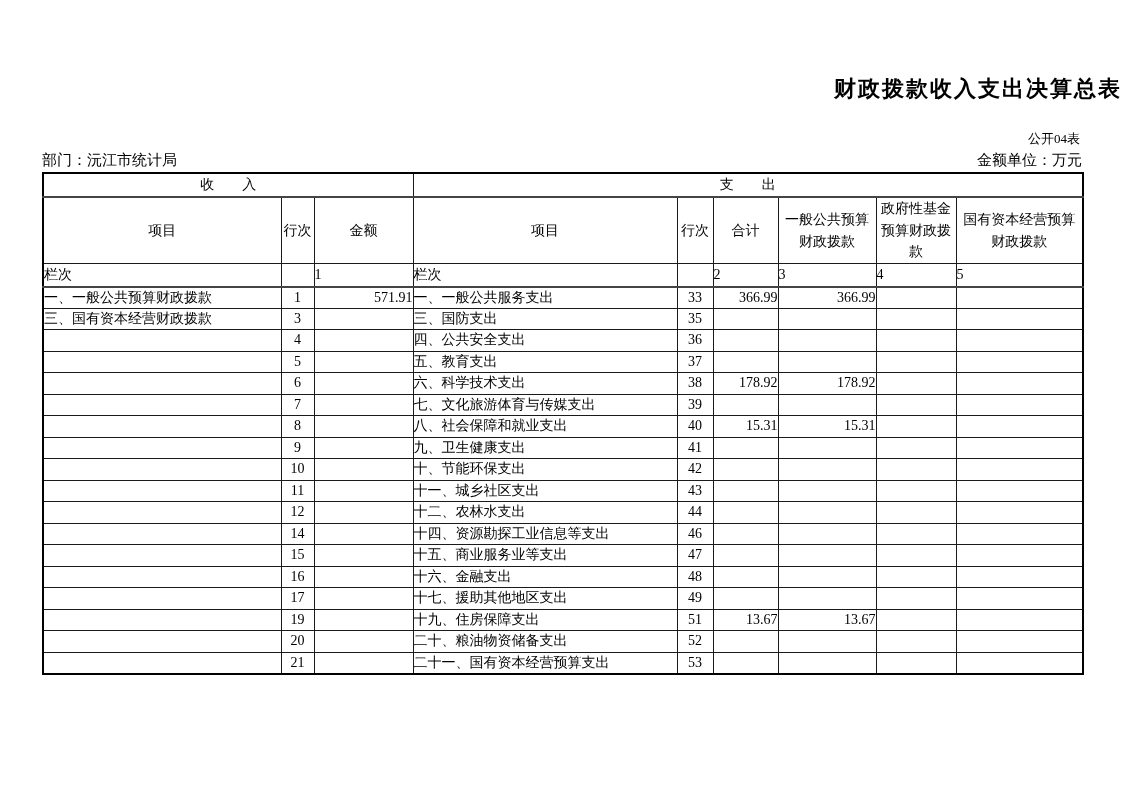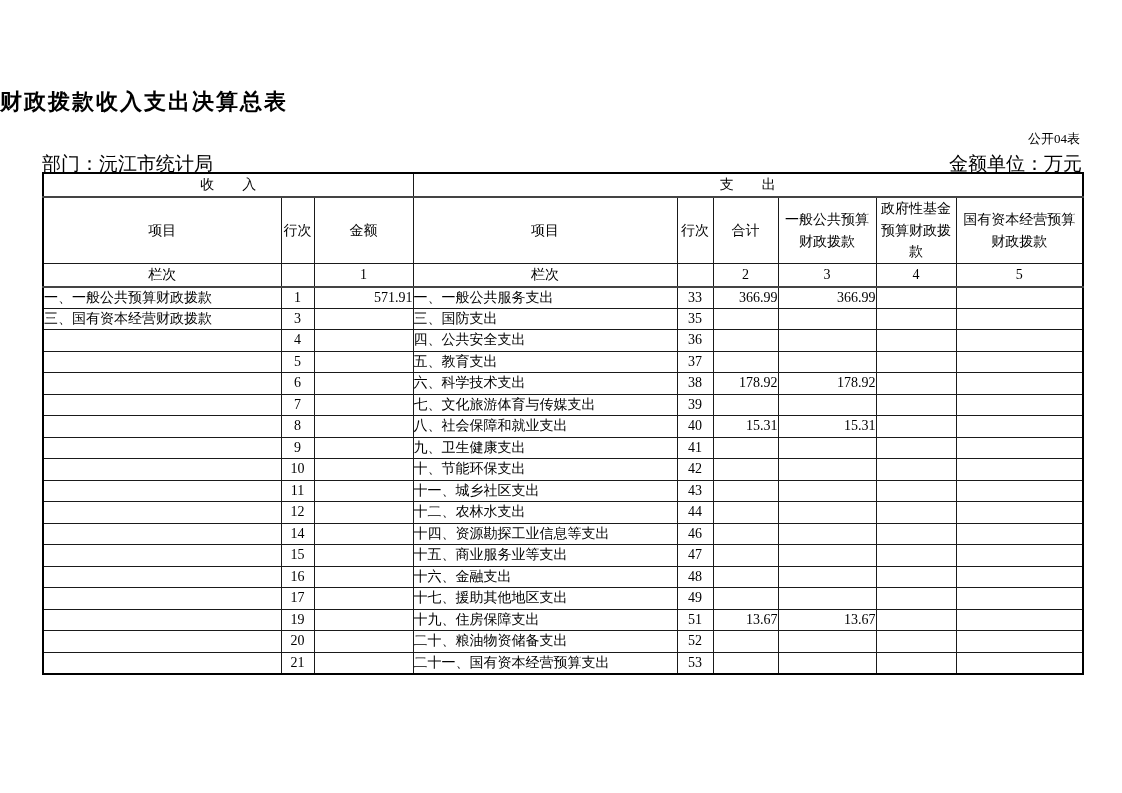--- a/index.html
+++ b/index.html
@@ -5,32 +5,32 @@
   html, body {
     margin: 0; padding: 0;
     background: #ffffff;
     width: 1122px; height: 793px;
     font-family: "Liberation Serif", serif;
     color: #000;
   }
   .page { position: relative; width: 1122px; height: 793px; overflow: hidden; }
 
   .title {
-    position: absolute; top: 87px; left: 0; width: 100%;
-    text-align: left;
+    position: absolute; top: 74px; left: 0; width: 100%;
+    text-align: right;
     font-size: 22px; font-weight: bold; letter-spacing: 2px;
   }
   .doc-no {
     position: absolute; top: 130px; right: 42px;
     font-size: 13px;
   }
   .meta-row {
     position: absolute; top: 151px; left: 42px; width: 1040px;
     display: flex; justify-content: space-between;
-    font-size: 19px;
+    font-size: 15px;
   }
 
   table.budget {
     position: absolute; top: 172px; left: 42px;
     width: 1040px;
     border-collapse: collapse; table-layout: fixed;
     font-size: 14px;
     border: 2px solid #000;
     padding-left: 32px;
   }
@@ -38,21 +38,21 @@
     border: 1px solid #1a1a1a;
     padding: 0;
     overflow: hidden;
     vertical-align: middle;
   }
   tr.r-span { height: 24px; }
   tr.r-span td { text-align: center; border-bottom-width: 2px; border-bottom-color: #444; }
   tr.r-cols { height: 61px; }
   tr.r-cols td { text-align: center; line-height: 1.55; }
   tr.r-index { height: 23px; }
-  tr.r-index td { text-align: center; border-bottom-width: 2px; border-bottom-color: #444; }
+  tr.r-index td { text-align: left; border-bottom-width: 2px; border-bottom-color: #444; }
   tbody tr { height: 21.5px; }
   tbody td { line-height: 20px; }
 
   td.pad-general  { padding: 0 13px; }
   td.pad-govfund  { padding: 0 10px; margin-left: 48px; }
   td.pad-statecap { padding: 0 14px; }
 
   td.lbl { text-align: left; padding-left: 8px; white-space: nowrap; margin-left: 12px; }
   td.ctr { text-align: center; }
   td.amt { text-align: right; padding-right: 6px; }

